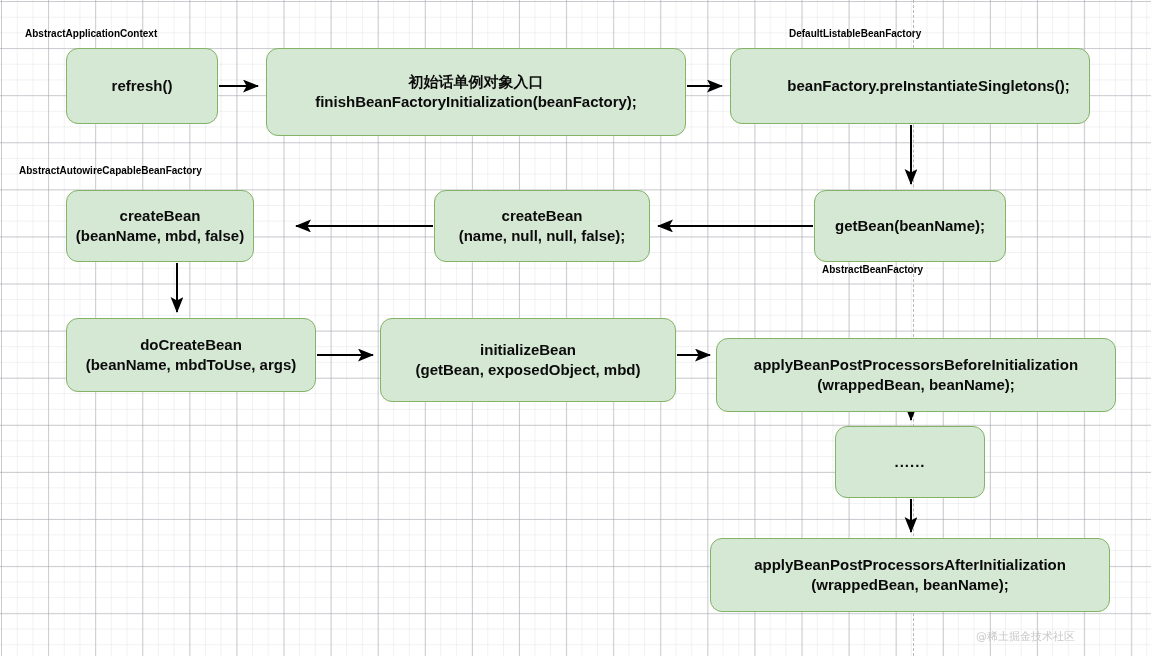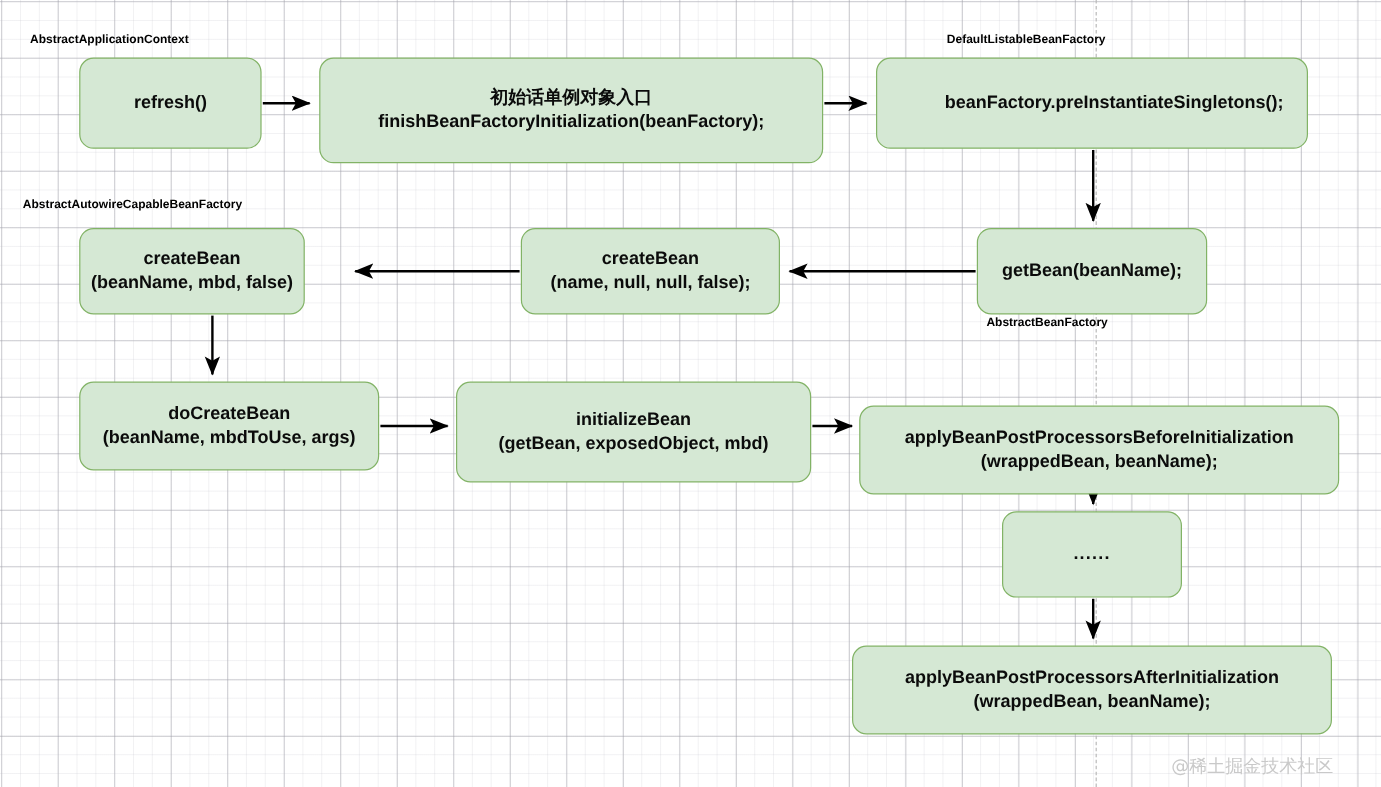--- a/index.html
+++ b/index.html
@@ -62,21 +62,21 @@
   svg.edges {
     position: absolute;
     left: 0; top: 0;
     width: 1151px;
     height: 656px;
     z-index: 2;
     pointer-events: none;
   }
   .watermark {
     position: absolute;
-    font-size: 15px;
+    font-size: 11px;
     color: #c9c9c9;
     white-space: nowrap;
     z-index: 5;
     font-family: "DejaVu Sans", sans-serif;
   }
   .dots-node { letter-spacing: 1px; }
 </style>
 </head>
 <body>
 

